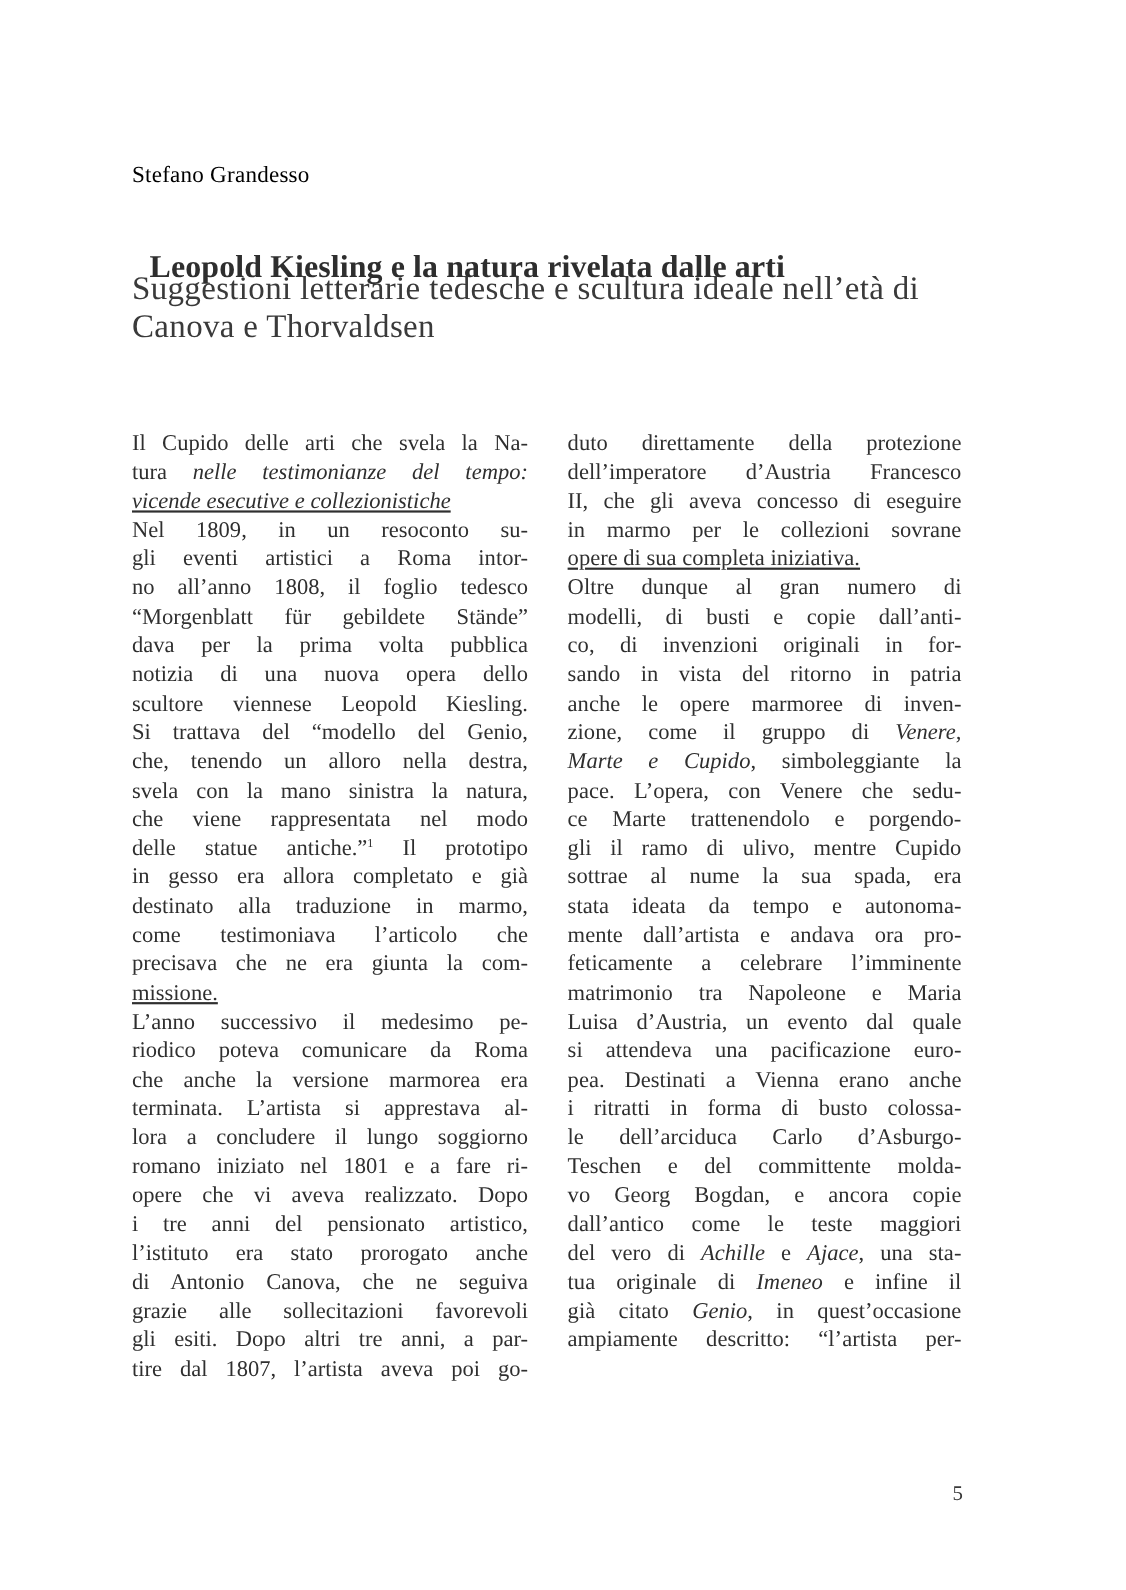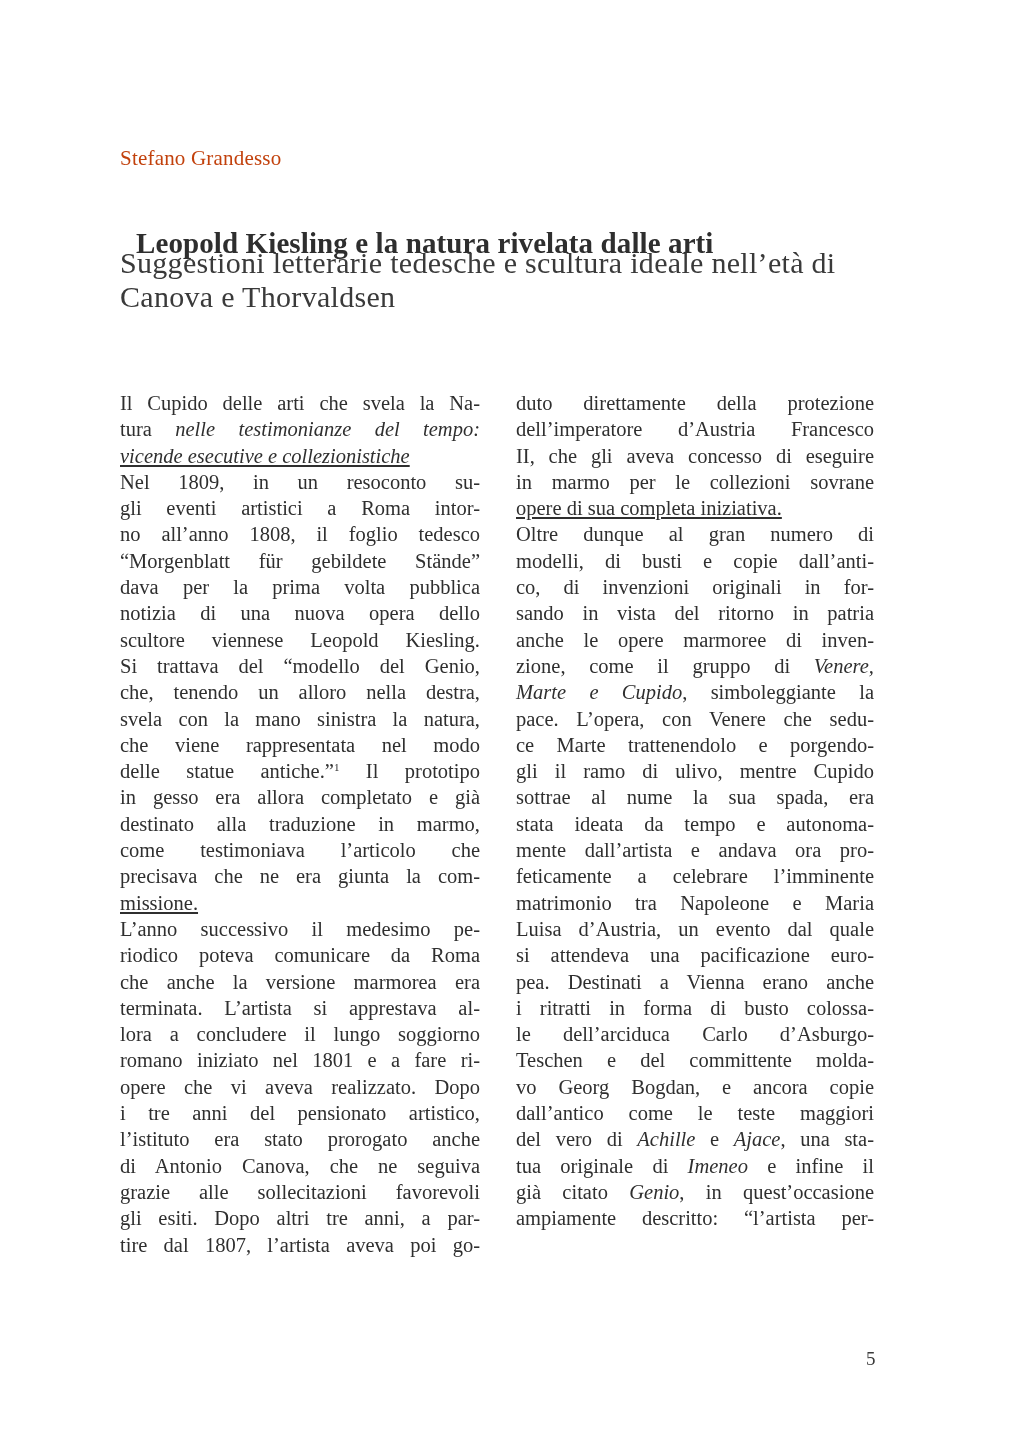--- a/index.html
+++ b/index.html
@@ -3,21 +3,21 @@
 <meta charset="utf-8">
 <style>
   html, body { margin: 0; padding: 0; background: #ffffff; }
   body {
     width: 1024px; height: 1445px; position: relative; overflow: hidden;
     font-family: "Liberation Serif", "DejaVu Serif", serif;
     color: #2b2b2b;
   }
   .author {
     position: absolute; left: 120px; top: 146px;
-    font-size: 21px; letter-spacing: 0.2px; color: #c2410c;
+    font-size: 21px; letter-spacing: 0.2px; color: #000000;
   }
   .title {
     position: absolute; left: 120px; top: 210px; width: 780px;
     font-size: 29px; font-weight: bold; color: #2e2e2e; letter-spacing: 0.1px;
     line-height: 34px;
   }
   .subtitle {
     position: absolute; left: 120px; top: 246px; width: 760px;
     font-size: 30px; color: #3a3a3a; line-height: 34px; letter-spacing: 0.3px;
   }

